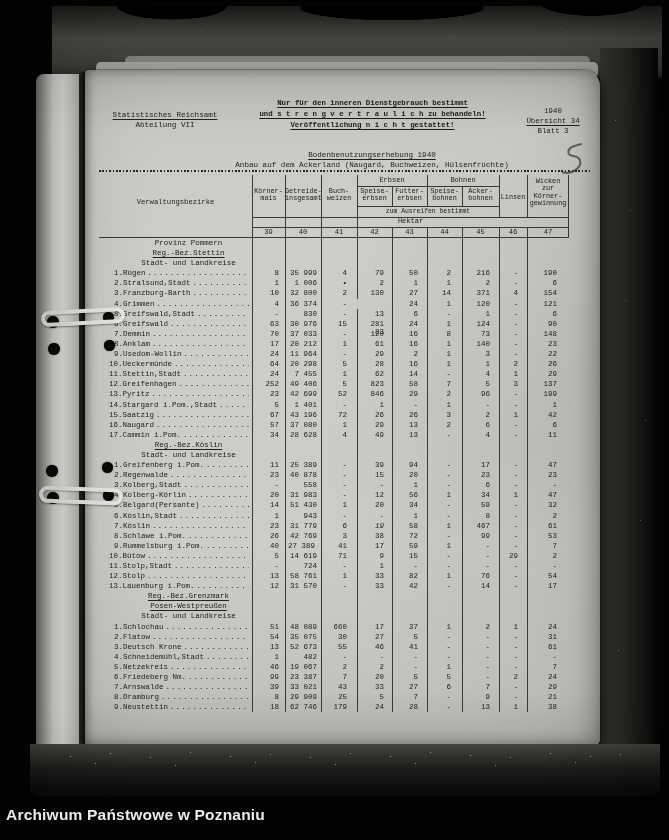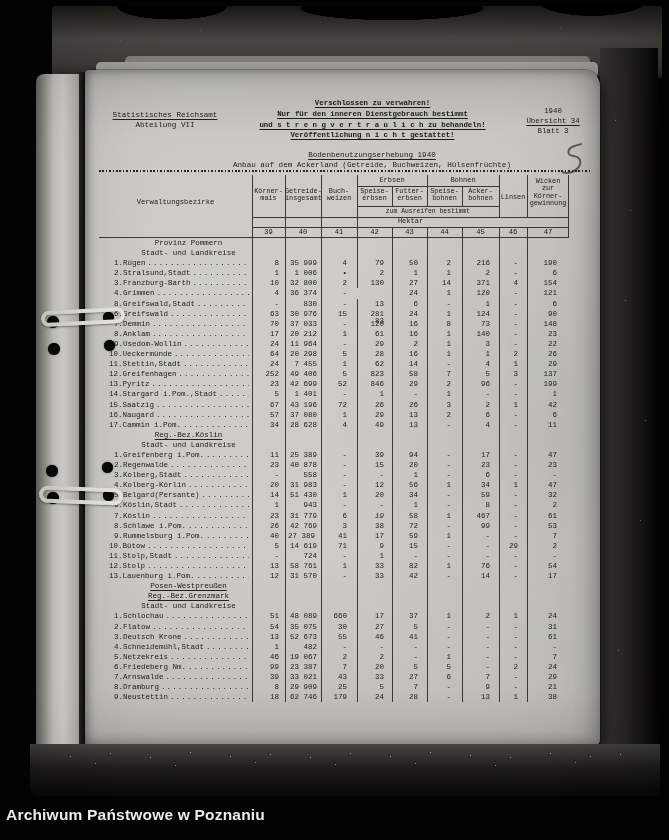--- a/index.html
+++ b/index.html
@@ -92,35 +92,34 @@
   <div class="left-strip"></div>
   <div class="strip-gap"></div>
 
   <div class="page">
     <div class="agency">
       <div class="und">Statistisches Reichsamt</div>
       <div>Abteilung VII</div>
     </div>
 
     <div class="warn">
-      <div>Verschlossen zu verwahren!</div>
       <div>Nur für den inneren Dienstgebrauch bestimmt</div>
       <div>und s t r e n g  v e r t r a u l i c h  zu behandeln!</div>
       <div>Veröffentlichung  n i c h t  gestattet!</div>
     </div>
 
     <div class="refblock">
       <div>1940</div>
       <div class="und">Übersicht 34</div>
       <div>Blatt 3</div>
     </div>
 
     <div class="titleblock">
       <div class="und">Bodenbenutzungserhebung 1940</div>
-      <div>Anbau auf dem Ackerland (Getreide, Buchweizen, Hülsenfrüchte)</div>
+      <div>Anbau auf dem Ackerland (Naugard, Buchweizen, Hülsenfrüchte)</div>
     </div>
 
     <svg class="hand5" width="34" height="40" viewBox="0 0 30 34">
       <path d="M23 3 C16 5 11 6 12 11 C13 15 20 12 22 17 C24 23 16 30 7 28" stroke="#4f4e49" stroke-width="1.8" fill="none" stroke-linecap="round"></path>
     </svg>
 
     <div class="dotline"></div>
 
     <div class="tbl">
       <div class="hdr">
@@ -187,20 +186,32 @@
             <div class="vc" style="width: 36px;"></div>
             <div class="vc" style="width: 36px;"></div>
             <div class="vc" style="width: 35px;"></div>
             <div class="vc" style="width: 35px;"></div>
             <div class="vc" style="width: 35px;"></div>
             <div class="vc" style="width: 37px;"></div>
             <div class="vc" style="width: 28px;"></div>
             <div class="vc" style="width: 42px;"></div>
           </div>
           <div class="trow">
+            <div class="hcell und">Reg.-Bez.Stettin</div>
+            <div class="vc" style="width: 33px;"></div>
+            <div class="vc" style="width: 36px;"></div>
+            <div class="vc" style="width: 36px;"></div>
+            <div class="vc" style="width: 35px;"></div>
+            <div class="vc" style="width: 35px;"></div>
+            <div class="vc" style="width: 35px;"></div>
+            <div class="vc" style="width: 37px;"></div>
+            <div class="vc" style="width: 28px;"></div>
+            <div class="vc" style="width: 42px;"></div>
+          </div>
+          <div class="trow">
             <div class="hcell">Stadt- und Landkreise</div>
             <div class="vc" style="width: 33px;"></div>
             <div class="vc" style="width: 36px;"></div>
             <div class="vc" style="width: 36px;"></div>
             <div class="vc" style="width: 35px;"></div>
             <div class="vc" style="width: 35px;"></div>
             <div class="vc" style="width: 35px;"></div>
             <div class="vc" style="width: 37px;"></div>
             <div class="vc" style="width: 28px;"></div>
             <div class="vc" style="width: 42px;"></div>
@@ -673,33 +684,33 @@
             <div class="vc" style="width: 36px; padding-right: 4px;">31 570</div>
             <div class="vc" style="width: 36px; padding-right: 10px;">-</div>
             <div class="vc" style="width: 35px; padding-right: 8px;">33</div>
             <div class="vc" style="width: 35px; padding-right: 9px;">42</div>
             <div class="vc" style="width: 35px; padding-right: 11px;">-</div>
             <div class="vc" style="width: 37px; padding-right: 9px;">14</div>
             <div class="vc" style="width: 28px; padding-right: 9px;">-</div>
             <div class="vc" style="width: 42px; padding-right: 12px;">17</div>
           </div>
           <div class="trow">
-            <div class="hcell und">Posen-Westpreußen</div>
+            <div class="hcell und">Reg.-Bez.Grenzmark</div>
             <div class="vc" style="width: 33px;"></div>
             <div class="vc" style="width: 36px;"></div>
             <div class="vc" style="width: 36px;"></div>
             <div class="vc" style="width: 35px;"></div>
             <div class="vc" style="width: 35px;"></div>
             <div class="vc" style="width: 35px;"></div>
             <div class="vc" style="width: 37px;"></div>
             <div class="vc" style="width: 28px;"></div>
             <div class="vc" style="width: 42px;"></div>
           </div>
           <div class="trow">
-            <div class="hcell und">Reg.-Bez.Grenzmark</div>
+            <div class="hcell und">Posen-Westpreußen</div>
             <div class="vc" style="width: 33px;"></div>
             <div class="vc" style="width: 36px;"></div>
             <div class="vc" style="width: 36px;"></div>
             <div class="vc" style="width: 35px;"></div>
             <div class="vc" style="width: 35px;"></div>
             <div class="vc" style="width: 35px;"></div>
             <div class="vc" style="width: 37px;"></div>
             <div class="vc" style="width: 28px;"></div>
             <div class="vc" style="width: 42px;"></div>
           </div>

